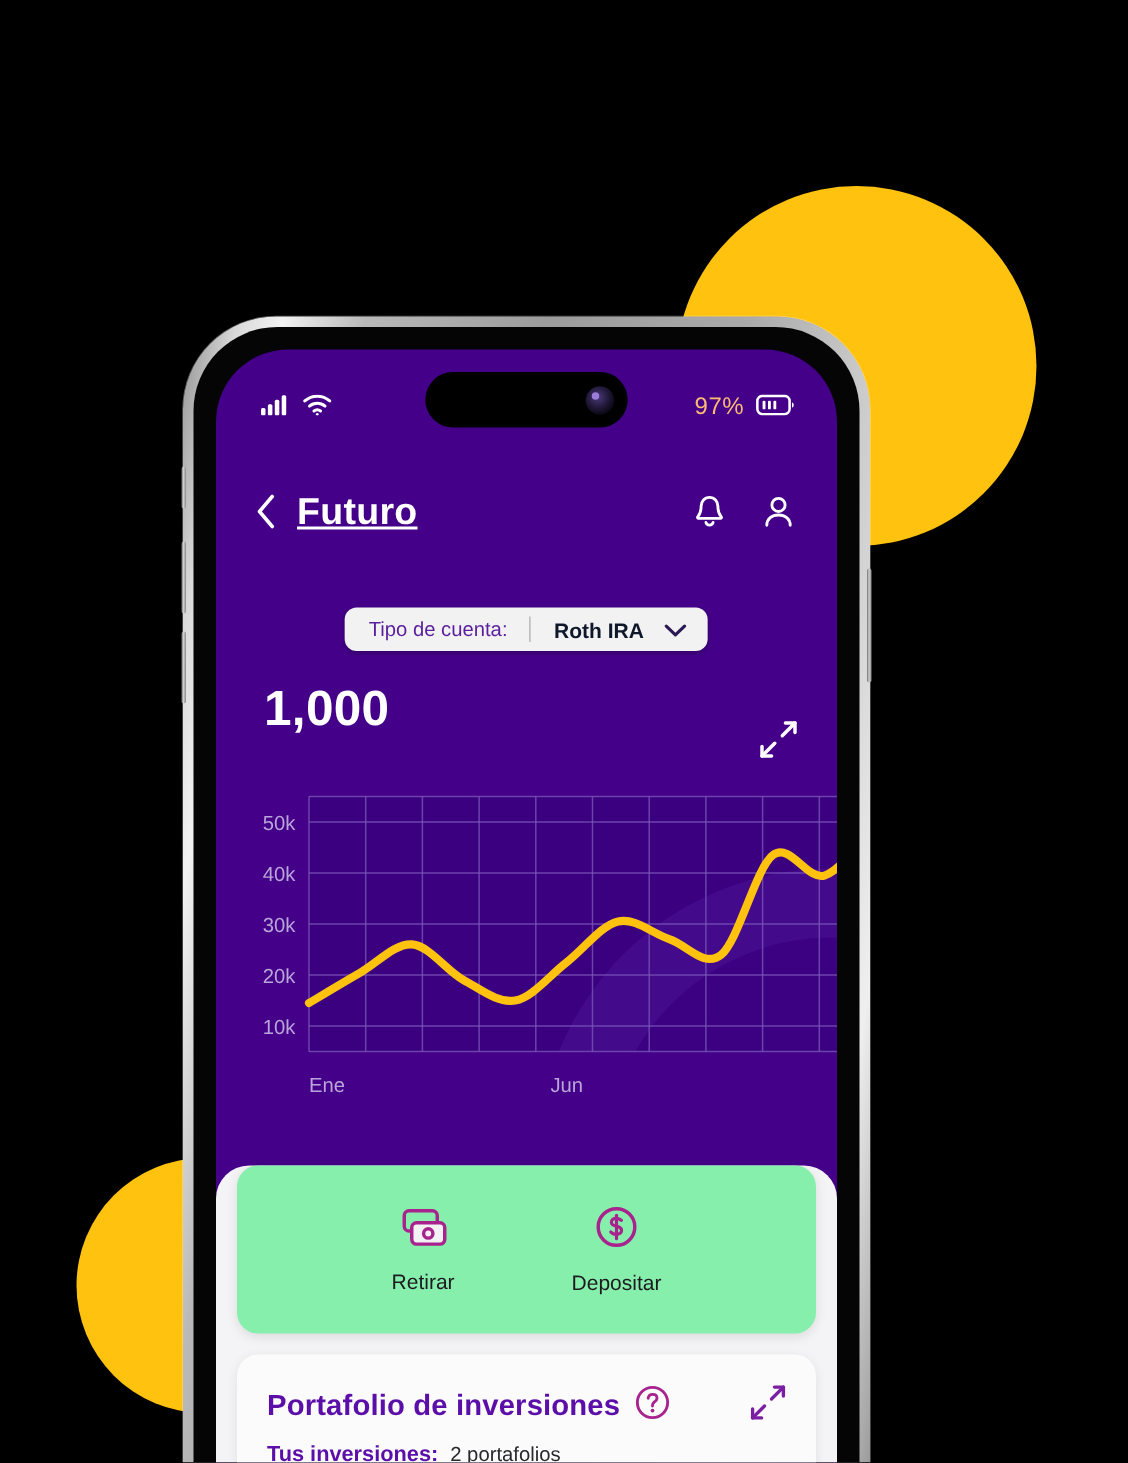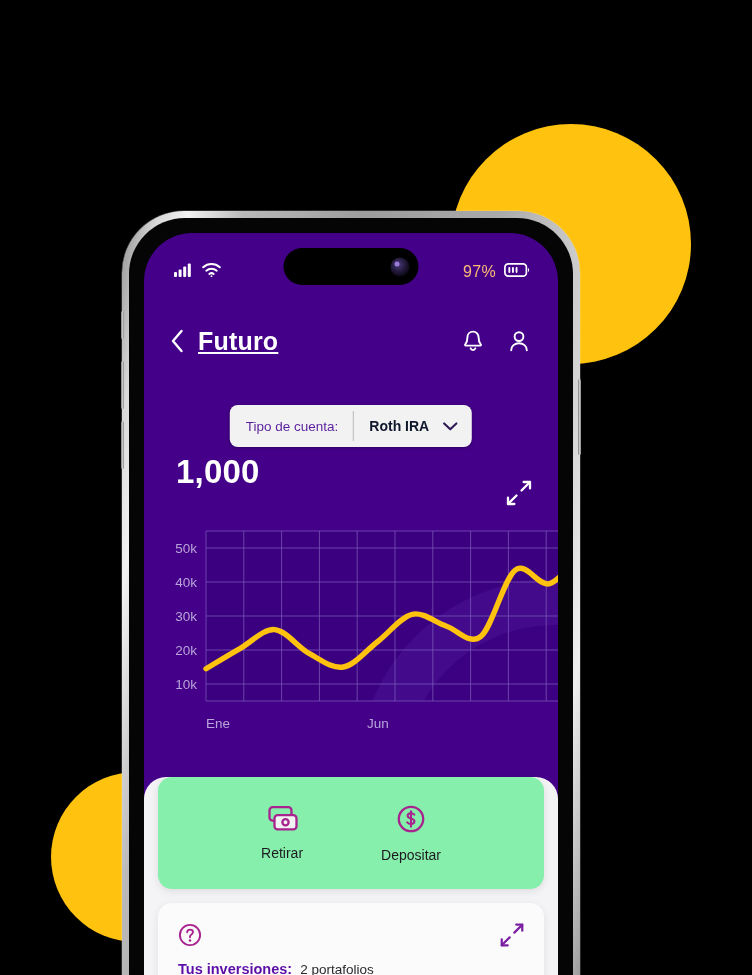--- a/index.html
+++ b/index.html
@@ -155,21 +155,21 @@
   }
   .nav-actions { margin-left: auto; display: flex; align-items: center; gap: 24px; }
   .icon-btn { display: flex; align-items: center; justify-content: center; cursor: pointer; }
 
   
   .acct-selector {
     position: absolute;
     top: 172px;
     left: 50%;
     transform: translateX(-50%);
-    height: 42px;
+    height: 29px;
     display: flex;
     align-items: stretch;
     background: #f2f2f3;
     border-radius: 8px;
     overflow: hidden;
     box-shadow: 0 1px 3px rgba(0,0,0,0.25);
   }
   .acct-label {
     display: flex; align-items: center;
     padding: 0 14px 0 16px;
@@ -475,20 +475,21 @@
                 <path d="M18.3 10.6c-.9-1-2.1-1.4-3.4-1.4-1.9 0-3.3 1-3.3 2.6 0 1.6 1.4 2.2 3.3 2.6 2 .5 3.5 1.1 3.5 2.8 0 1.7-1.5 2.7-3.5 2.7-1.5 0-2.8-.5-3.7-1.6" fill="none" stroke="#A8238E" stroke-width="2.1" stroke-linecap="round"></path>
                 <path d="M15 7.2v15.6" stroke="#A8238E" stroke-width="2.1" stroke-linecap="round"></path>
               </svg>
             </span>
             <span class="action-label">Depositar</span>
           </div>
         </div>
 
         <div class="portfolio-card">
           <div class="portfolio-title-row">
+            <span class="portfolio-title">Portafolio de inversiones</span>
             <span>
               <svg width="24" height="24" viewBox="0 0 24 24">
                 <circle cx="12" cy="12" r="10.1" fill="none" stroke="#A8238E" stroke-width="1.9"></circle>
                 <path d="M9.1 9.2c.2-1.6 1.4-2.6 3-2.6 1.7 0 2.9 1 2.9 2.5 0 1.3-.8 1.9-1.8 2.6-.9.6-1.2 1.1-1.2 2.1v.5" fill="none" stroke="#A8238E" stroke-width="1.9" stroke-linecap="round"></path>
                 <circle cx="12" cy="17.4" r="1.25" fill="#A8238E"></circle>
               </svg>
             </span>
             <span class="portfolio-expand">
               <svg width="28" height="28" viewBox="0 0 30 30">
                 <path d="M17.5 12.5L26 4" stroke="#7B1FA2" stroke-width="2.4" stroke-linecap="round"></path>

